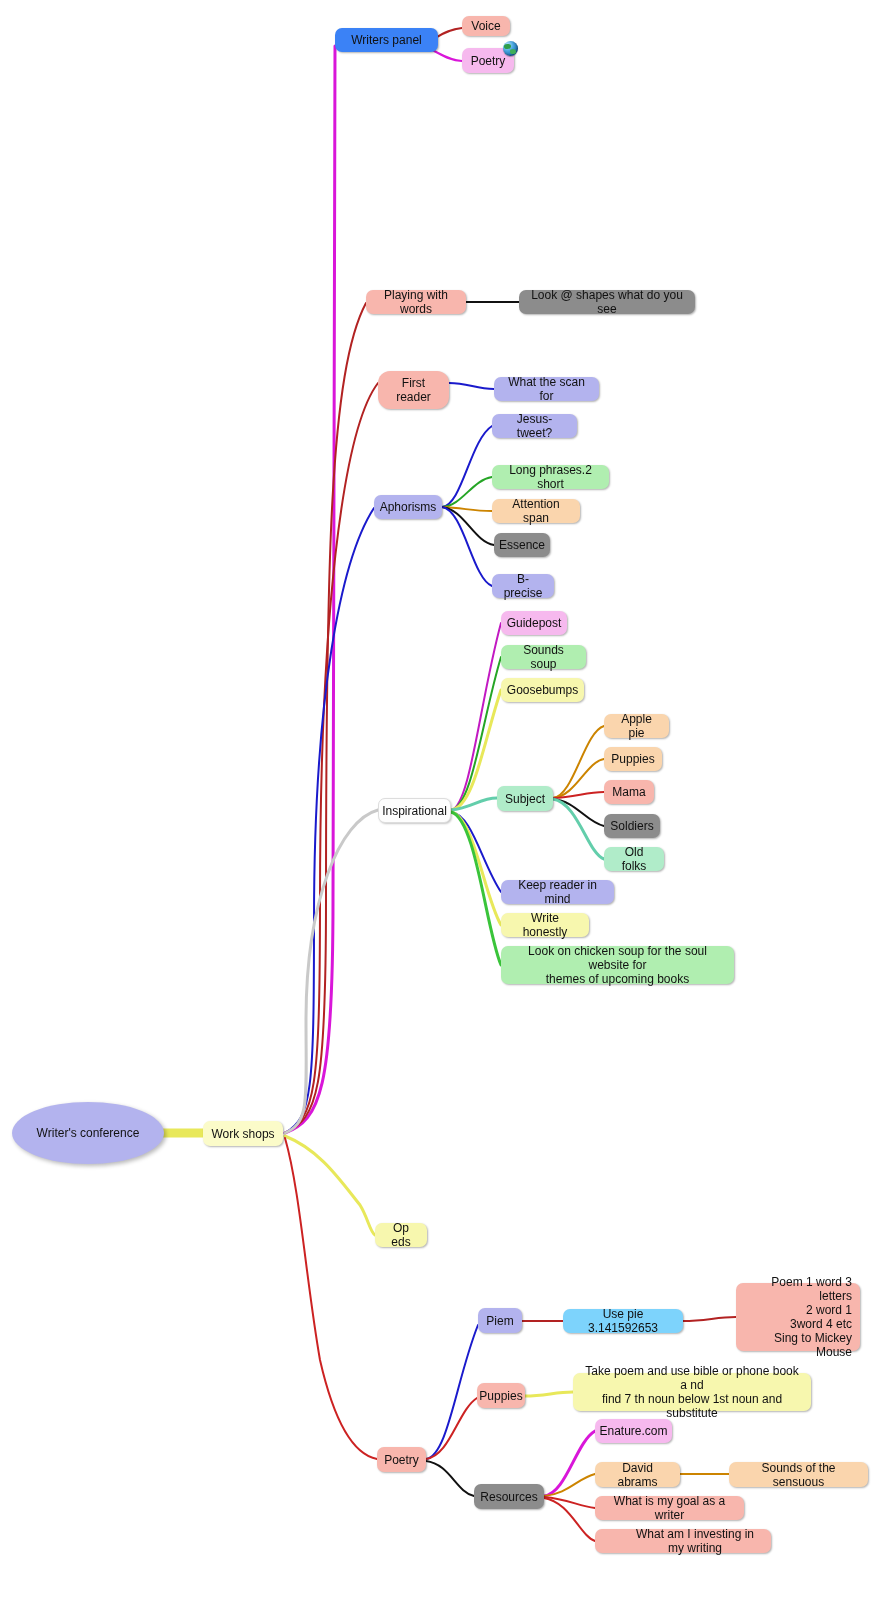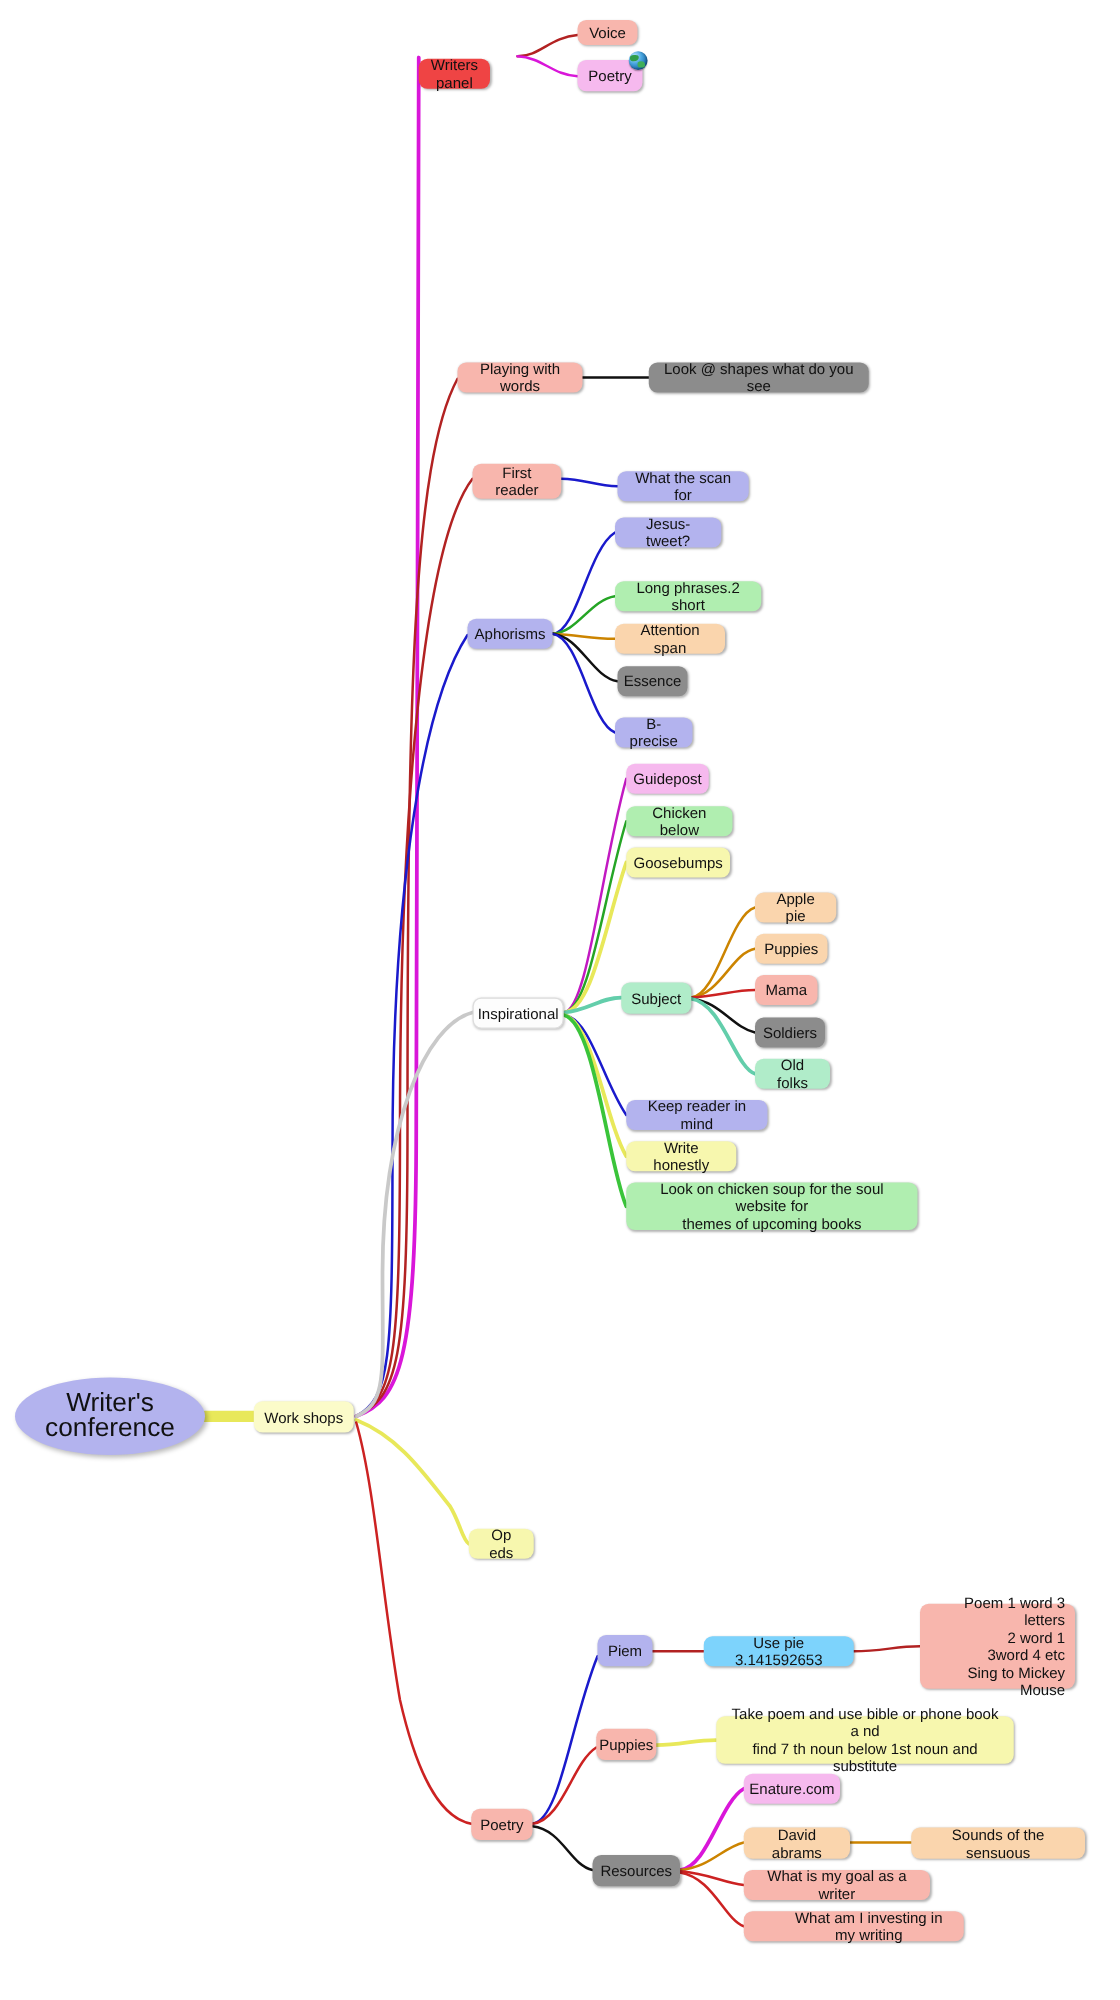--- a/index.html
+++ b/index.html
@@ -37,21 +37,21 @@
     display: flex;
     align-items: center;
     justify-content: center;
     padding: 3px 8px;
     white-space: pre-line;
     box-shadow: 1px 1px 2px rgba(0,0,0,0.30);
     z-index: 2;
   }
   .node.root {
     border-radius: 50%;
-    font-size: 21px;
+    font-size: 12px;
     line-height: 20px;
     box-shadow: 2px 2px 4px rgba(0,0,0,0.28);
   }
   .node.plain {
     box-shadow: 1px 1px 2px rgba(0,0,0,0.22);
   }
   .globe {
     position: absolute;
     width: 15px;
     height: 15px;
@@ -120,36 +120,36 @@
       <path d="M 426 1459 C 450 1456 458 1410 477 1398" stroke="#cc2222" stroke-width="2" fill="none" stroke-linecap="round"></path>
       <path d="M 426 1461 C 450 1464 456 1492 474 1496" stroke="#111111" stroke-width="2" fill="none" stroke-linecap="round"></path>
       <path d="M 544 1496 C 566 1494 576 1442 595 1431" stroke="#d916d9" stroke-width="3" fill="none" stroke-linecap="round"></path>
       <path d="M 544 1496 C 568 1494 578 1478 595 1474" stroke="#cc8400" stroke-width="2" fill="none" stroke-linecap="round"></path>
       <path d="M 680 1474 C 702 1474 712 1474 729 1474" stroke="#cc8400" stroke-width="2" fill="none" stroke-linecap="round"></path>
       <path d="M 544 1497 C 568 1499 578 1506 595 1508" stroke="#cc2222" stroke-width="2" fill="none" stroke-linecap="round"></path>
       <path d="M 544 1498 C 570 1502 580 1536 595 1541" stroke="#cc2222" stroke-width="2" fill="none" stroke-linecap="round"></path>
     </svg>
 <div class="node root" style="left: 12px; top: 1102px; width: 152px; height: 62px; background: rgb(179, 179, 238);">Writer's conference</div>
     <div class="node" style="left: 203px; top: 1121px; width: 80px; height: 25px; background: rgb(251, 251, 201);">Work shops</div>
-    <div class="node" style="left: 335px; top: 47px; width: 57px; height: 24px; background: #ef4444;">Writers panel</div>
+    <div class="node" style="left: 335px; top: 28px; width: 103px; height: 24px; background: #3b82f6;">Writers panel</div>
     <div class="node" style="left: 462px; top: 16px; width: 48px; height: 20px; background: rgb(248, 182, 173);">Voice</div>
     <div class="node" style="left: 462px; top: 48px; width: 52px; height: 25px; background: rgb(246, 185, 238);">Poetry</div>
     <div class="node" style="left: 366px; top: 290px; width: 100px; height: 24px; background: rgb(248, 182, 173);">Playing with words</div>
     <div class="node" style="left: 519px; top: 290px; width: 176px; height: 24px; background: rgb(140, 140, 140);">Look @ shapes what do you see</div>
-    <div class="node" style="left: 378px; top: 371px; width: 71px; height: 28px; background: rgb(248, 182, 173);">First reader</div>
+    <div class="node" style="left: 378px; top: 371px; width: 71px; height: 38px; background: rgb(248, 182, 173); border-radius: 12px;">First reader</div>
     <div class="node" style="left: 494px; top: 377px; width: 105px; height: 24px; background: rgb(179, 179, 238);">What the scan for</div>
     <div class="node" style="left: 374px; top: 495px; width: 68px; height: 24px; background: rgb(179, 179, 238);">Aphorisms</div>
     <div class="node" style="left: 492px; top: 414px; width: 85px; height: 24px; background: rgb(179, 179, 238);">Jesus-tweet?</div>
     <div class="node" style="left: 492px; top: 465px; width: 117px; height: 24px; background: rgb(176, 238, 176);">Long phrases.2 short</div>
     <div class="node" style="left: 492px; top: 499px; width: 88px; height: 24px; background: rgb(250, 213, 173);">Attention span</div>
     <div class="node" style="left: 494px; top: 533px; width: 56px; height: 24px; background: rgb(140, 140, 140);">Essence</div>
     <div class="node" style="left: 492px; top: 574px; width: 62px; height: 24px; background: rgb(179, 179, 238);">B-precise</div>
     <div class="node plain" style="left: 378px; top: 798px; width: 73px; height: 25px; background: rgb(253, 253, 253); border: 1px solid rgb(221, 221, 221);">Inspirational</div>
     <div class="node" style="left: 501px; top: 611px; width: 66px; height: 24px; background: rgb(246, 185, 238);">Guidepost</div>
-    <div class="node" style="left: 501px; top: 645px; width: 85px; height: 24px; background: rgb(176, 238, 176);">Chicken below</div>
+    <div class="node" style="left: 501px; top: 645px; width: 85px; height: 24px; background: rgb(176, 238, 176);">Sounds soup</div>
     <div class="node" style="left: 501px; top: 678px; width: 83px; height: 24px; background: rgb(247, 247, 174);">Goosebumps</div>
     <div class="node" style="left: 497px; top: 786px; width: 56px; height: 25px; background: rgb(176, 236, 201);">Subject</div>
     <div class="node" style="left: 604px; top: 714px; width: 65px; height: 24px; background: rgb(250, 213, 173);">Apple pie</div>
     <div class="node" style="left: 604px; top: 747px; width: 58px; height: 24px; background: rgb(250, 213, 173);">Puppies</div>
     <div class="node" style="left: 604px; top: 780px; width: 50px; height: 24px; background: rgb(248, 182, 173);">Mama</div>
     <div class="node" style="left: 604px; top: 814px; width: 56px; height: 24px; background: rgb(140, 140, 140);">Soldiers</div>
     <div class="node" style="left: 604px; top: 847px; width: 60px; height: 24px; background: rgb(176, 236, 201);">Old folks</div>
     <div class="node" style="left: 501px; top: 880px; width: 113px; height: 24px; background: rgb(179, 179, 238);">Keep reader in mind</div>
     <div class="node" style="left: 501px; top: 913px; width: 88px; height: 24px; background: rgb(247, 247, 174);">Write honestly</div>
     <div class="node" style="left: 501px; top: 946px; width: 233px; height: 38px; background: rgb(176, 238, 176);">Look on chicken soup for the soul website for

